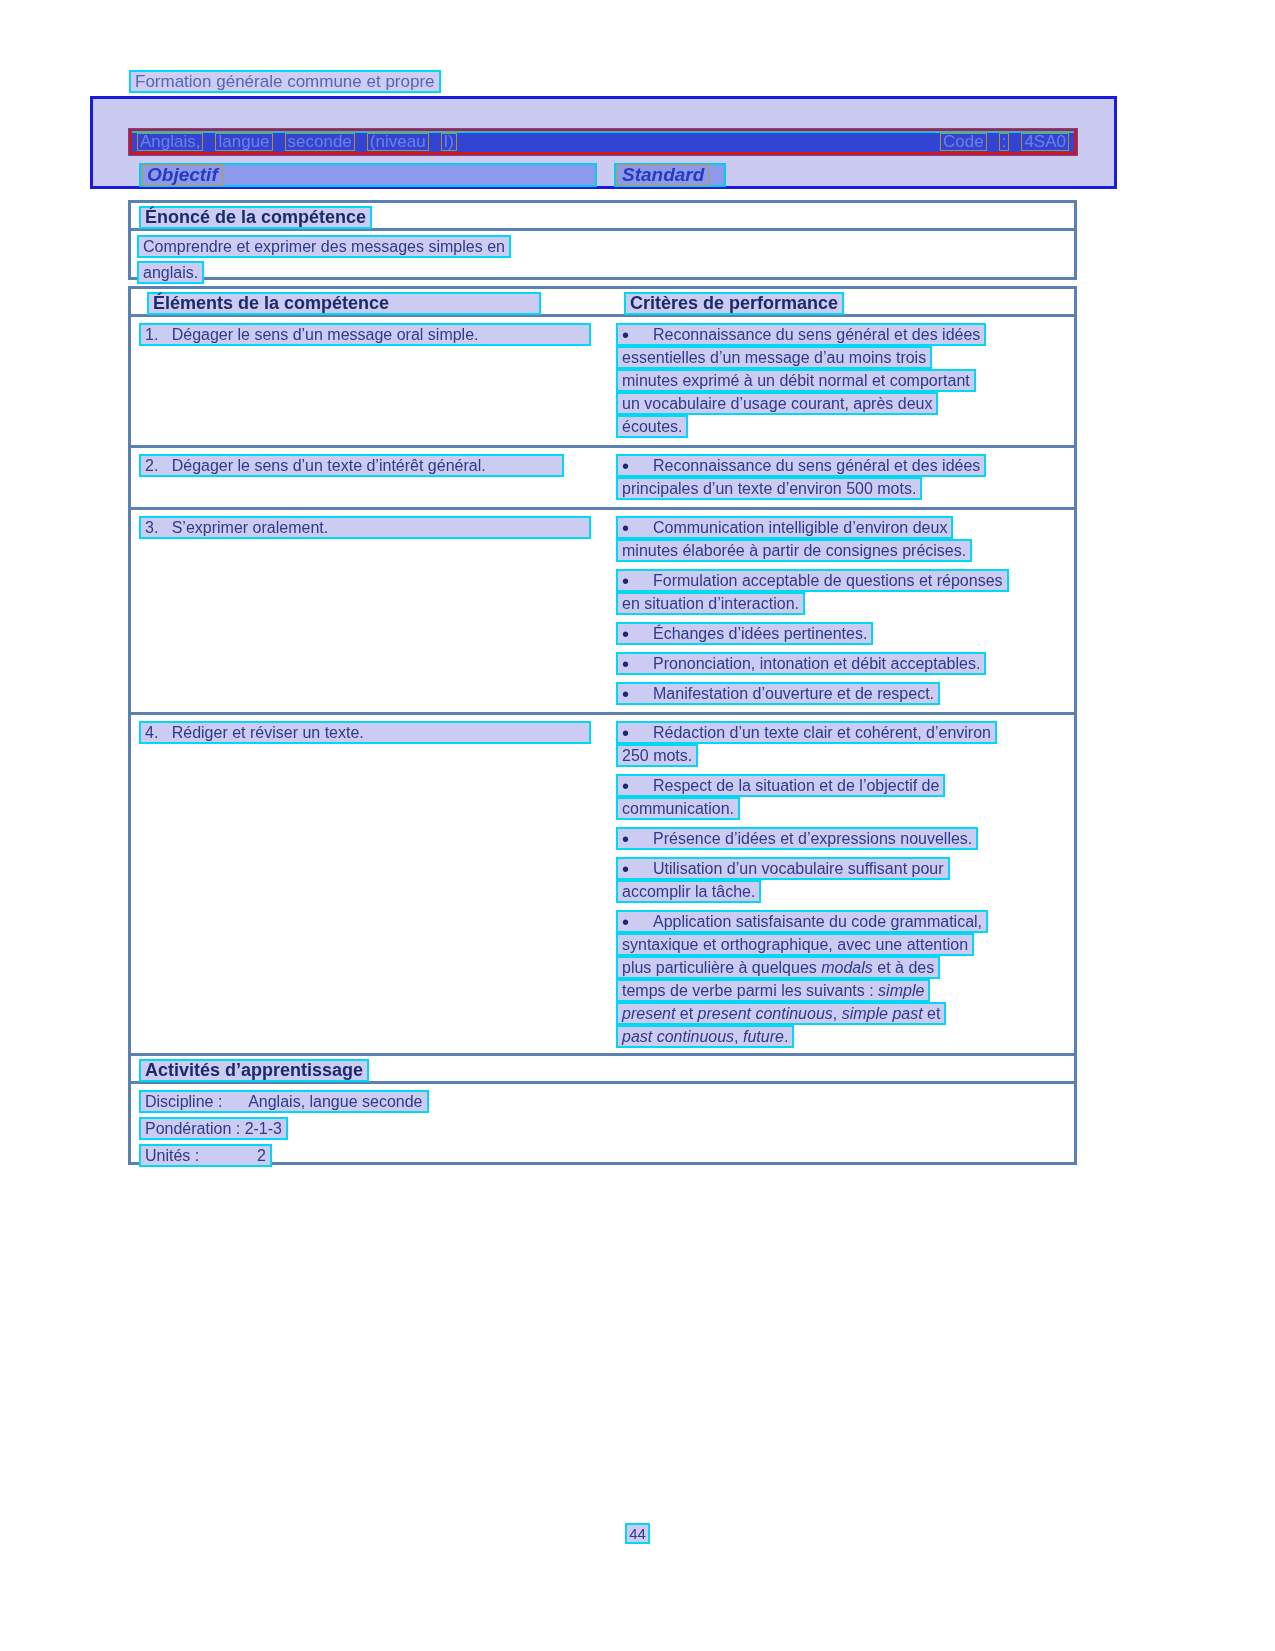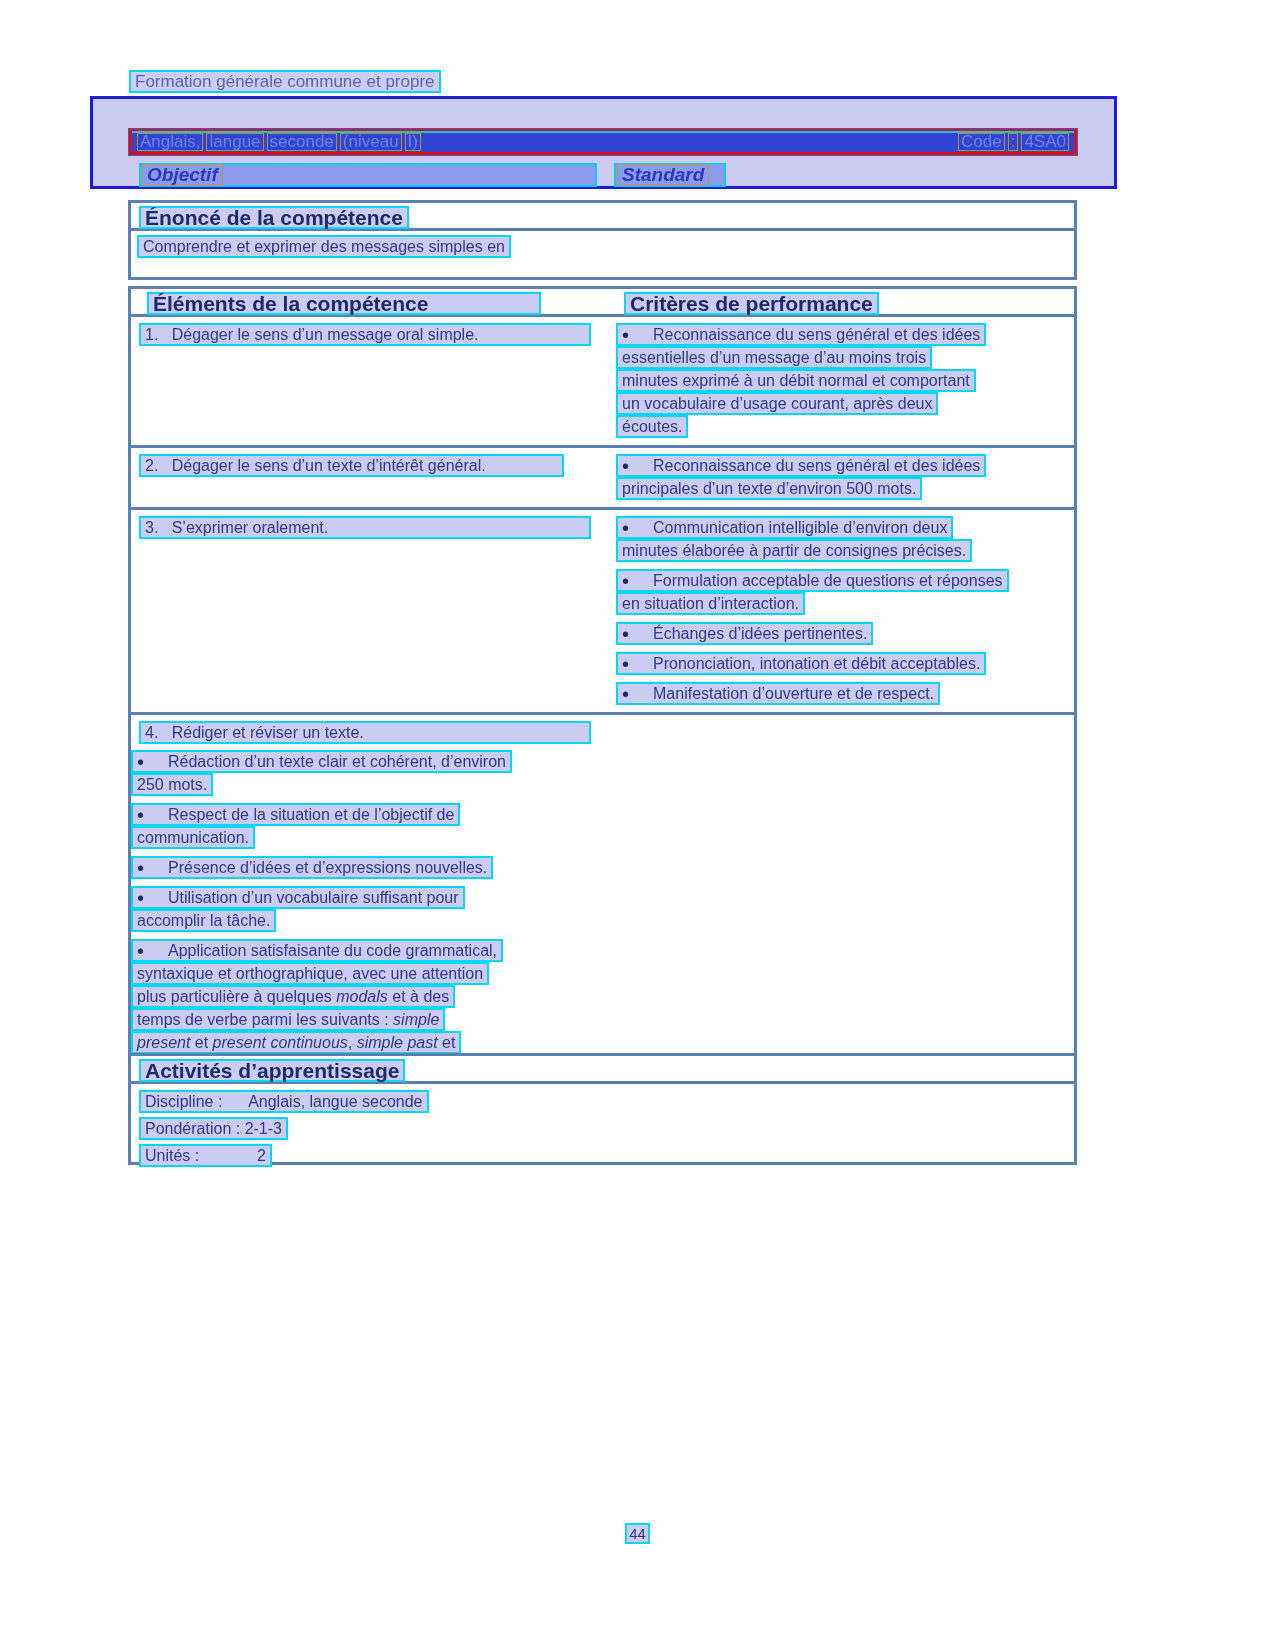--- a/index.html
+++ b/index.html
@@ -7,40 +7,40 @@
   .page {
     position:relative; width:1275px; height:1651px; background:#ffffff;
     font-family:"Liberation Sans", sans-serif; overflow:hidden;
   }
   
   .hl {
     display:inline-block; background:#ccccf2; border:2px solid #00d8f6;
     color:#2e3a8a; font-size:16px; line-height:17px; padding:1px 4px;
     white-space:pre; vertical-align:top;
   }
-  .hl-h { font-weight:bold; font-size:21px; color:#1b2a6b; }
+  .hl-h { font-weight:bold; font-size:18px; color:#1b2a6b; }
   .ln { height:23px; }
   
   .top-label { position:absolute; left:129px; top:70px; z-index:5; }
   .top-label .hl { color:#5766b0; font-size:17px; background:#cdcdf4; }
   
   .intro-box {
     position:absolute; left:90px; top:96px; width:1027px; height:93px;
     background:#cbcbf2; border:3px solid #1b1bdd;
   }
   .banner {
     position:absolute; left:35px; top:29px; width:950px; height:28px;
     background:#4456c4; padding:1px;
   }
   .banner-in {
     width:100%; height:100%; background:#3245d2; border:3px solid #dc1212;
     border-top-width:2px; box-shadow:inset 0 2px 0 #00c8f0;
     display:flex; align-items:center; justify-content:space-between; padding:0 5px;
   }
-  .bgroup { display:flex; gap:3px; align-items:center; }
+  .bgroup { display:flex; gap:12px; align-items:center; }
   .bw {
     border:1px solid #c08a2a; color:#7080e0; font-size:17px; line-height:16px;
     padding:0 2px; white-space:pre;
   }
   .obj-bar, .std-bar {
     position:absolute; top:64px; height:24px; background:#8d9aec;
     border:2px solid #00ccf5;
   }
   .obj-bar { left:46px; width:458px; }
   .std-bar { left:521px; width:112px; }
@@ -55,21 +55,21 @@
   .tbl-a { top:200px; height:80px; }
   .tbl-b { top:286px; }
   .tbl-c { top:1053px; height:112px; }
   .thead { padding:3px 0 0 8px; height:28px; border-bottom:3px solid #5b80b2; }
   .tbody-a { padding:4px 0 0 6px; }
   .tbody-a .ln { height:26px; }
   .thead-b { display:flex; }
   .thead-b .hcl { width:485px; padding-left:8px; }
   .thead-b .bar-h { width:394px; }
   .rowB { display:flex; border-bottom:3px solid #5b80b2; }
-  .rowB:last-child { border-bottom:none;flex-direction:column; }
+  .rowB:last-child { border-bottom:none; }
   .cl { width:485px; padding:6px 0 0 8px; }
   .cr { flex:1; padding:6px 6px 0 0; }
   .el-bar { width:452px; }
   .crit { margin-bottom:7px; }
   .cont { }
   .fl { display:inline-flex; align-items:center; }
   .blt { color:#1c2a70; font-size:20px; width:22px; line-height:12px;
          margin-right:9px; display:inline-block; }
   .tbody-c { padding:6px 8px 0 8px; }
   .tbody-c .ln { height:27px; }
@@ -110,20 +110,21 @@
   <div class="top-label">
     <span class="hl">Formation générale commune et propre</span>
   </div>
 
   <div class="tbl tbl-a">
     <div class="thead">
       <span class="hl hl-h">Énoncé de la compétence</span>
     </div>
     <div class="tbody-a" id="enonce-body">
         <div class="ln"><span class="hl">Comprendre et exprimer des messages simples en</span></div>
+        <div class="ln"><span class="hl">anglais.</span></div>
       </div>
   </div>
 
   <div class="tbl tbl-b">
     <div class="thead thead-b">
       <div class="hcl">
         <span class="hl hl-h bar-h">Éléments de la compétence</span>
       </div>
       <div>
         <span class="hl hl-h">Critères de performance</span>

